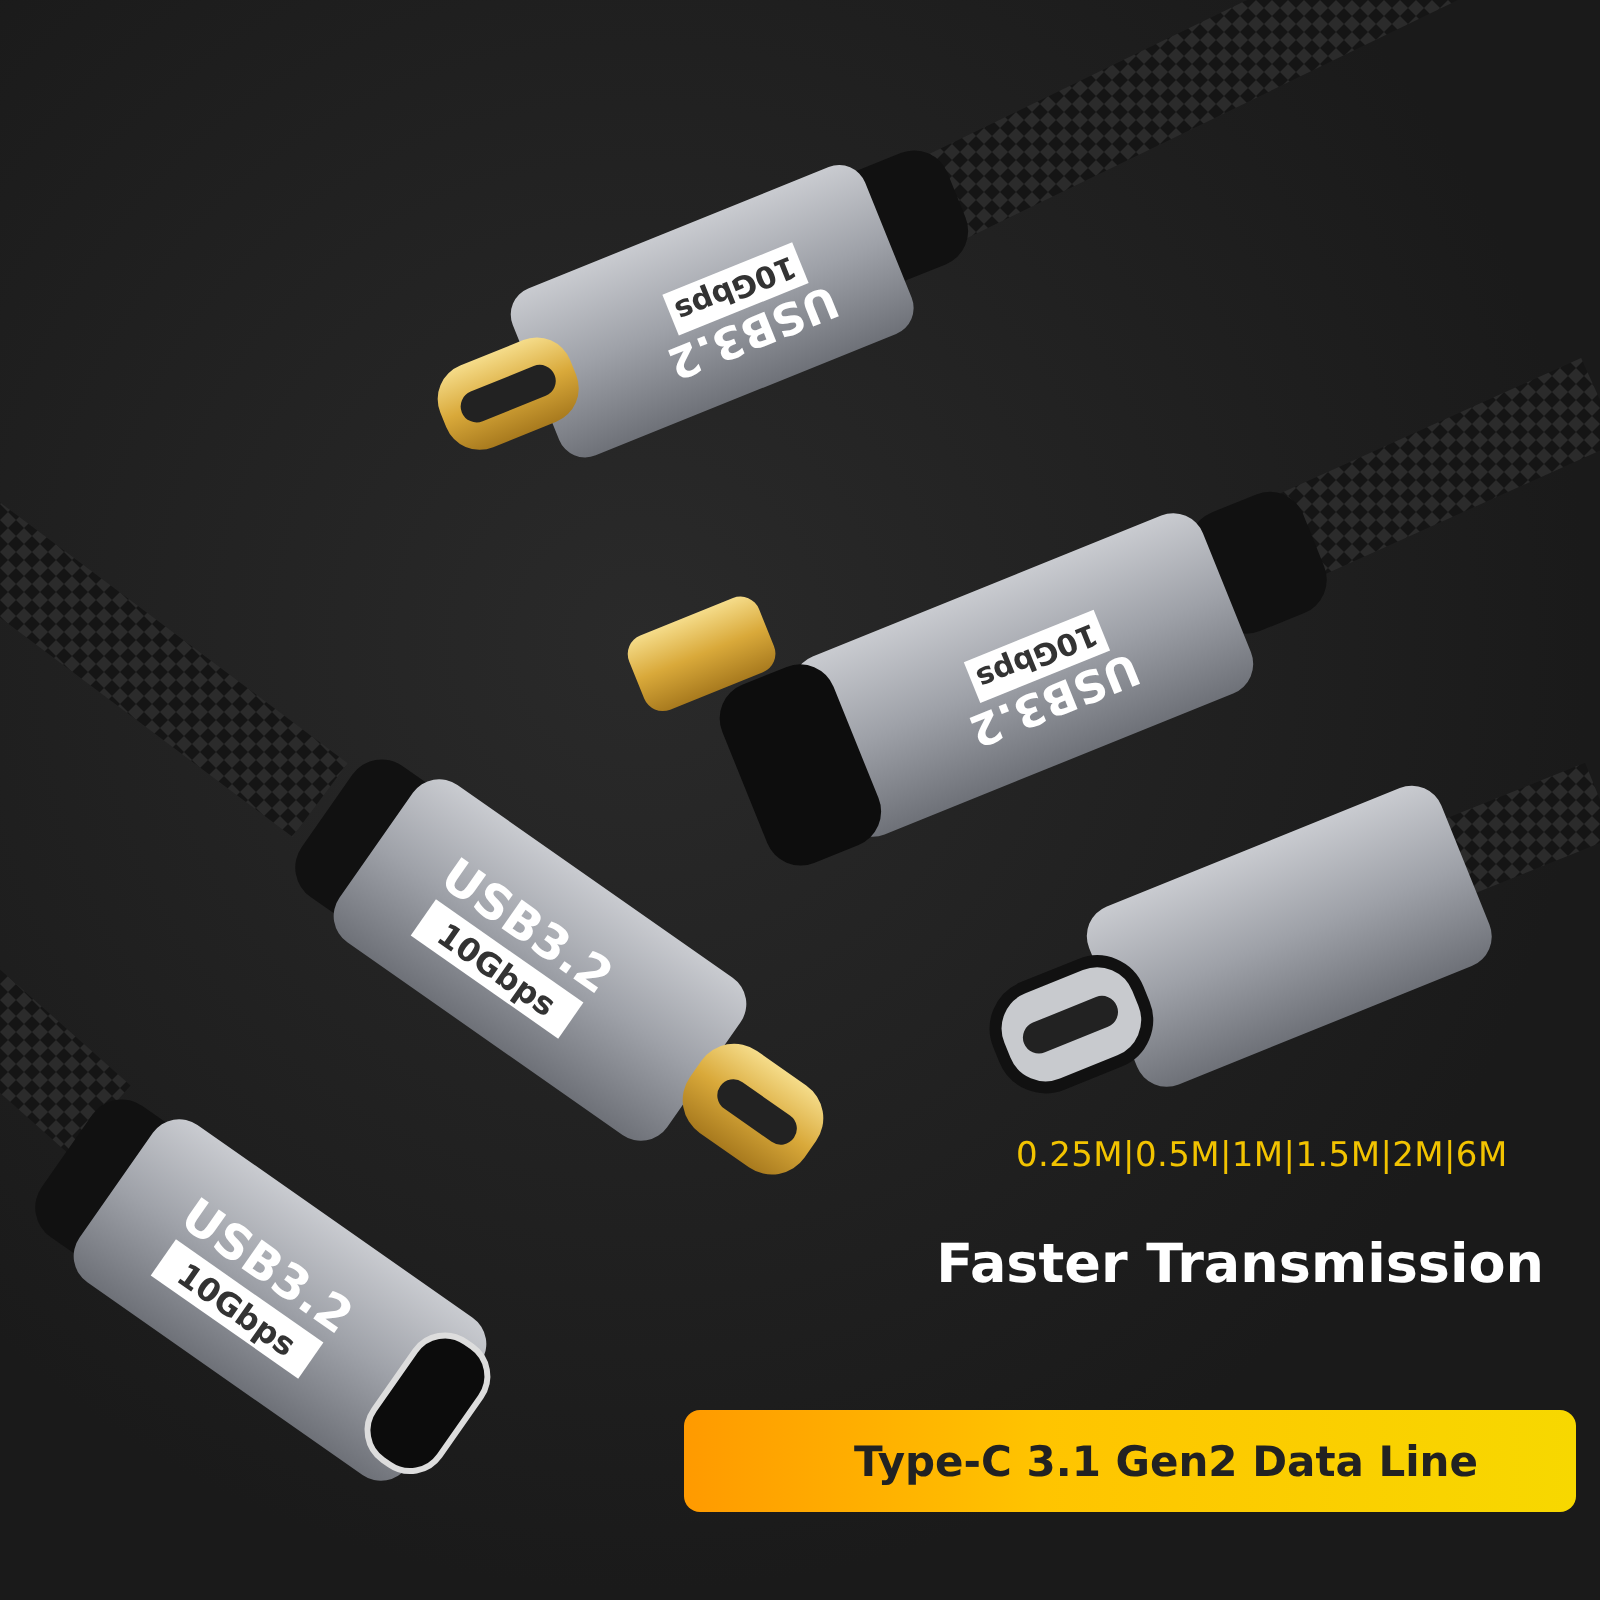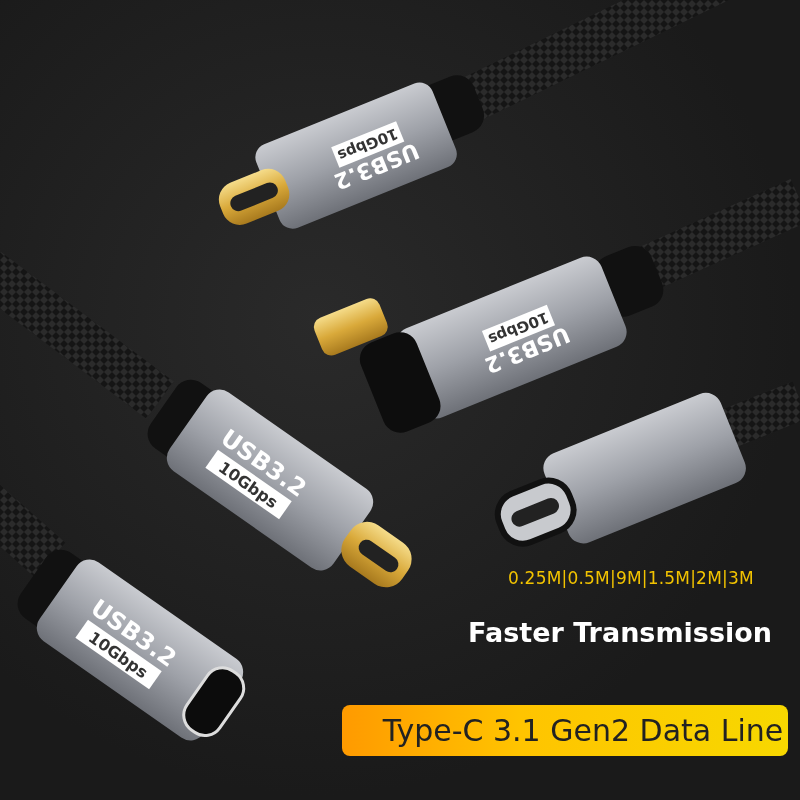--- a/index.html
+++ b/index.html
@@ -3,21 +3,21 @@
 <meta charset="utf-8">
 <style>
   html,body{margin:0;padding:0;}
   body{width:800px;height:800px;overflow:hidden;background:#1c1c1c;font-family:"DejaVu Sans","Liberation Sans",sans-serif;}
   .stage{position:relative;width:800px;height:800px;background:radial-gradient(ellipse at 40% 40%,#2a2a2a 0%,#1a1a1a 70%);overflow:hidden;}
   svg.art{position:absolute;left:0;top:0;width:800px;height:800px;}
   .lengths{position:absolute;left:508px;top:568px;color:#f2c300;font-size:17px;letter-spacing:0.2px;white-space:nowrap;}
   .headline{position:absolute;right:28px;top:618px;text-align:right;color:#fff;font-weight:bold;font-size:27px;line-height:30px;margin-left:36px;}
   .headline div{white-space:nowrap;}
   .badge{position:absolute;left:342px;top:705px;width:446px;height:51px;border-radius:8px;background:linear-gradient(90deg,#ff9a00 0%,#ffc400 40%,#f7d800 100%);display:flex;align-items:center;justify-content:center;}
-  .badge span{color:#222;font-weight:normal;font-size:30px;white-space:nowrap;margin-left:36px;}
+  .badge span{color:#222;font-weight:bold;font-size:21px;white-space:nowrap;margin-left:36px;}
   .lbl{font-family:"DejaVu Sans",sans-serif;font-weight:bold;}
 </style>
 </head>
 <body>
 
 <div class="stage">
   <svg class="art" viewBox="0 0 800 800">
     <defs>
       <linearGradient id="alu" x1="0" y1="0" x2="0" y2="1">
         <stop offset="0" stop-color="#c9cbd0"></stop>
@@ -86,21 +86,21 @@
       <text x="-15" y="22" text-anchor="middle" font-size="16" class="lbl" fill="#333">10Gbps</text>
     </g>
 
     <g transform="translate(640 470) rotate(-22)">
       <rect x="-90" y="-48" width="190" height="96" rx="16" fill="url(#alu)"></rect>
       <rect x="-150" y="-26" width="75" height="52" rx="22" fill="#c8cace" stroke="#111" stroke-width="6"></rect>
       <rect x="-138" y="-8" width="50" height="16" rx="8" fill="#222"></rect>
     </g>
   </svg>
 
-  <div class="lengths">0.25M|0.5M|9M|1.5M|2M|3M</div>
+  <div class="lengths">0.25M|0.5M|1M|1.5M|2M|6M</div>
 
   <div class="headline">
     <div>Faster Transmission</div>
   </div>
 
   <div class="badge">
     <span>Type-C 3.1 Gen2 Data Line</span>
   </div>
 </div>
 

